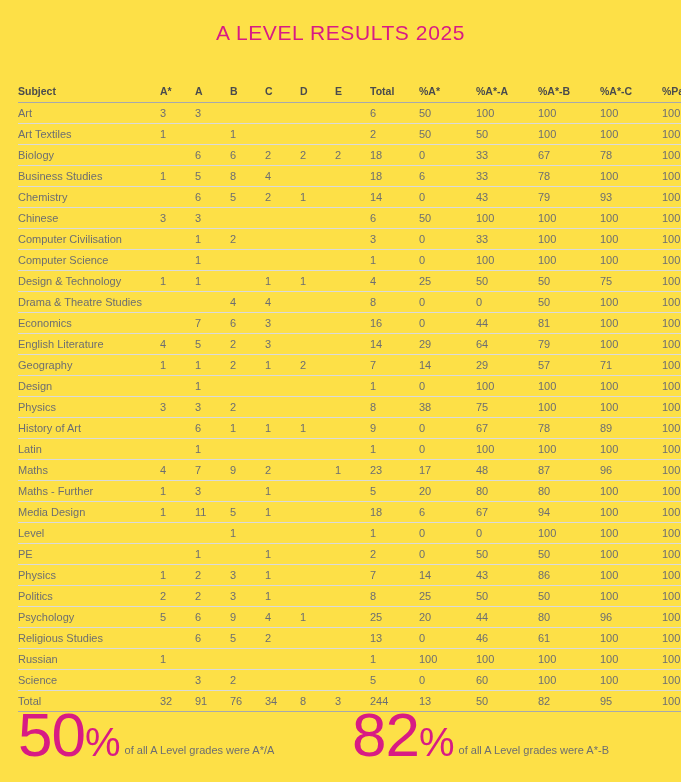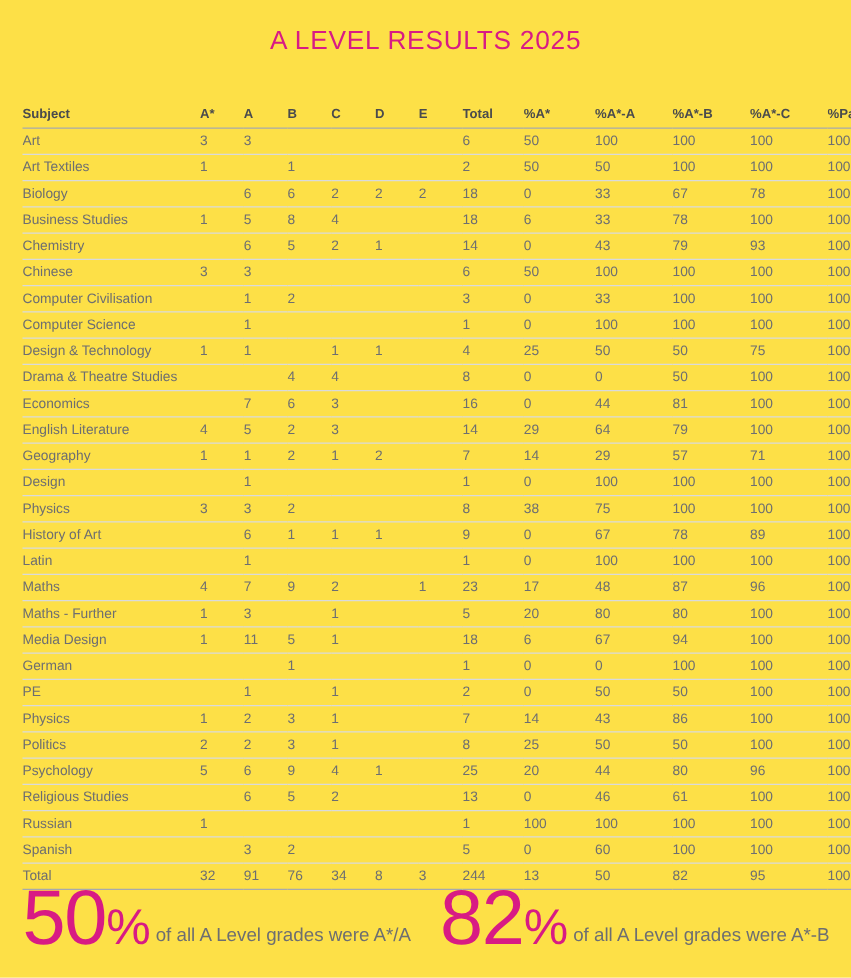--- a/index.html
+++ b/index.html
@@ -120,21 +120,21 @@
   .stat-pct {
     color: #d81b84;
     font-size: 40px;
     line-height: 70px;
     font-weight: 400;
     letter-spacing: -1px;
   }
 
   .stat-caption {
     color: #6d6e71;
-    font-size: 15px;
+    font-size: 11px;
     line-height: 11px;
     margin-left: 5px;
     position: relative;
     top: -2px;
   }
 </style>
 </head>
 <body>
 
 <div class="page">
@@ -470,21 +470,21 @@
             <td></td>
             <td></td>
             <td>18</td>
             <td>6</td>
             <td>67</td>
             <td>94</td>
             <td>100</td>
             <td>100</td>
           </tr>
           <tr>
-            <td class="cell-sub">German</td>
+            <td class="cell-sub">Level</td>
             <td></td>
             <td></td>
             <td>1</td>
             <td></td>
             <td></td>
             <td></td>
             <td>1</td>
             <td>0</td>
             <td>0</td>
             <td>100</td>
@@ -575,21 +575,21 @@
             <td></td>
             <td></td>
             <td>1</td>
             <td>100</td>
             <td>100</td>
             <td>100</td>
             <td>100</td>
             <td>100</td>
           </tr>
           <tr>
-            <td class="cell-sub">Spanish</td>
+            <td class="cell-sub">Science</td>
             <td></td>
             <td>3</td>
             <td>2</td>
             <td></td>
             <td></td>
             <td></td>
             <td>5</td>
             <td>0</td>
             <td>60</td>
             <td>100</td>

